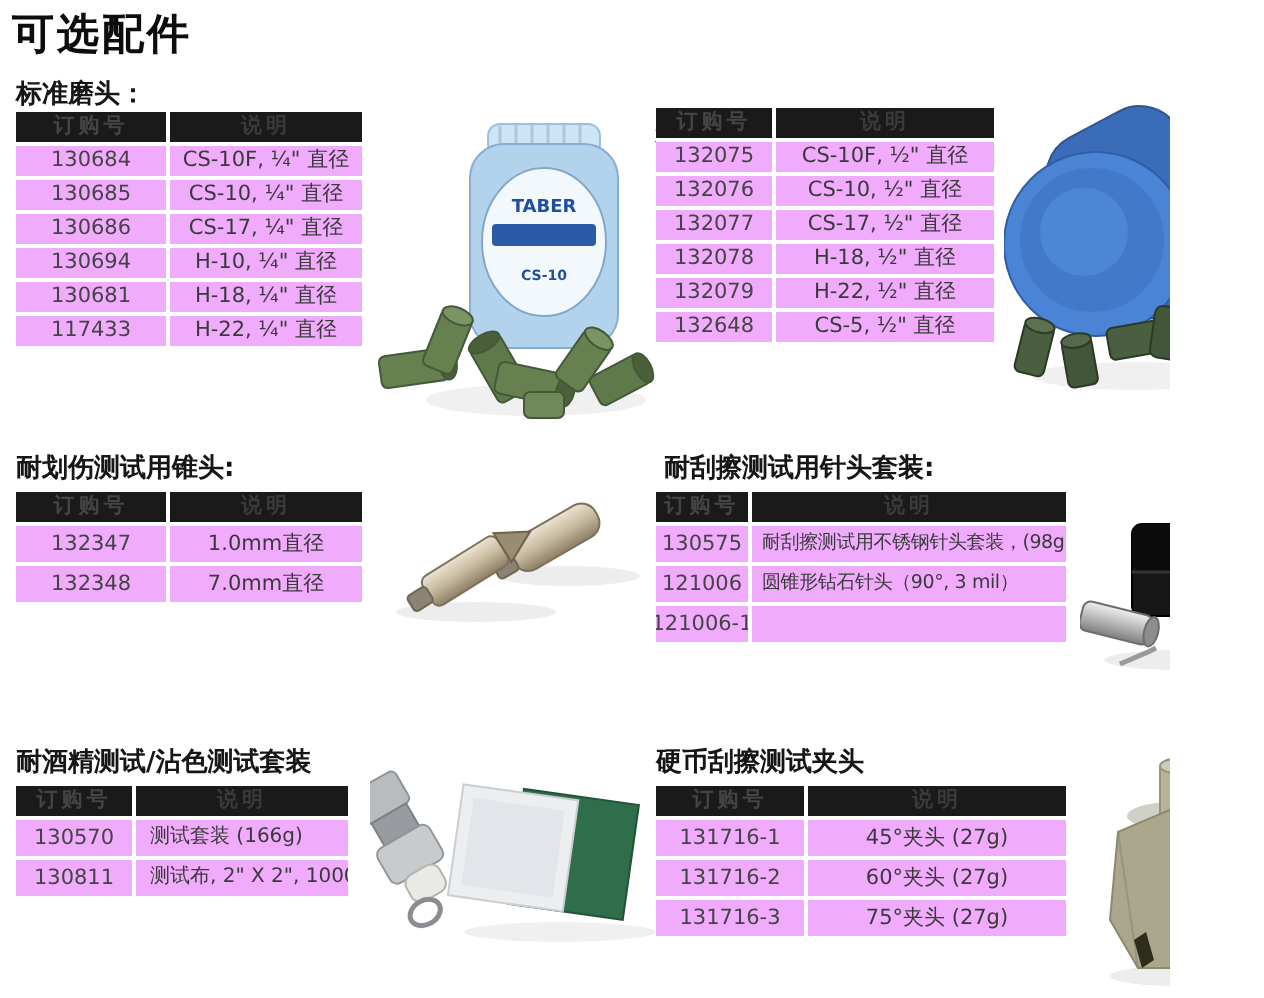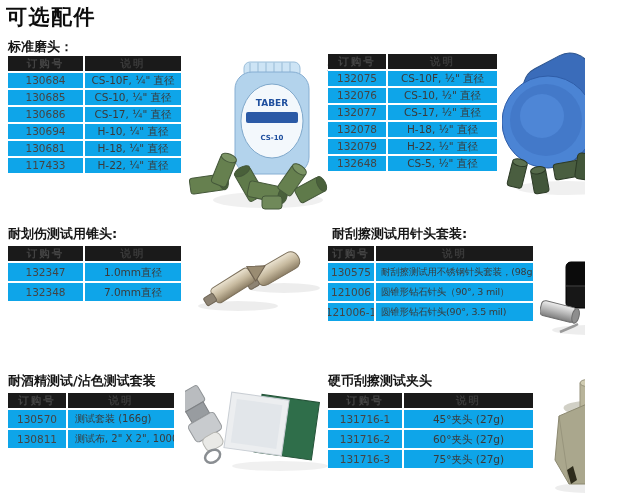--- a/index.html
+++ b/index.html
@@ -2,21 +2,21 @@
 <html><head>
 <meta charset="utf-8">
 <style>
   html,body{margin:0;padding:0;background:#fff;}
   .page{position:relative;width:585px;height:499px;background:#ffffff;overflow:hidden;
         font-family:"DejaVu Sans","Liberation Sans",sans-serif;color:#3a3a3a;}
   .title{position:absolute;left:6px;top:3px;font-size:21px;font-weight:900;color:#0d0d0d;
          letter-spacing:1.5px;}
   .heading{position:absolute;font-size:13px;font-weight:bold;color:#161616;white-space:nowrap;}
   .tbl{position:absolute;}
-  .tr{display:flex;border-bottom:2px solid #ffffff;background:#0ea5e9;}
+  .tr{display:flex;border-bottom:2px solid #ffffff;background:#f0abfc;}
   .tr.th{background:#1a1a1a;color:#ffffff;}
   .c1,.c2{display:flex;align-items:center;justify-content:center;line-height:1;overflow:hidden;white-space:nowrap;}
   .c1{border-right:2px solid #ffffff;}
   .c2{flex:1;}
   .th .c1,.th .c2{font-weight:bold;font-size:11px;letter-spacing:2px;}
   .row-h15 .tr{height:15px;}
   .row-h18 .tr{height:18px;}
   .tbl .tr .c1{font-size:10.5px;color:#444;}
   .tbl .tr .c2{font-size:10.5px;color:#3a3a3a;}
   .t1 .c1,.t3 .c1{width:75px;}
@@ -225,21 +225,20 @@
     <div class="tr">
         <div class="c1">130575</div>
         <div class="c2">耐刮擦测试用不锈钢针头套装，(98g)</div>
       </div>
     <div class="tr">
         <div class="c1">121006</div>
         <div class="c2">圆锥形钻石针头（90°, 3 mil）</div>
       </div>
     <div class="tr">
         <div class="c1">121006-1</div>
-        <div class="c2">圆锥形钻石针头(90°, 3.5 mil)</div>
       </div>
   </div>
 
   <div class="photo" style="left:540px;top:246px;">
     <svg width="92" height="92" viewBox="0 0 92 92">
       <defs>
         <linearGradient id="silver" x1="0" y1="0" x2="0" y2="1">
           <stop offset="0" stop-color="#efefef"></stop>
             <stop offset="0.5" stop-color="#b9b9b9"></stop>
             <stop offset="1" stop-color="#7e7e7e"></stop>

